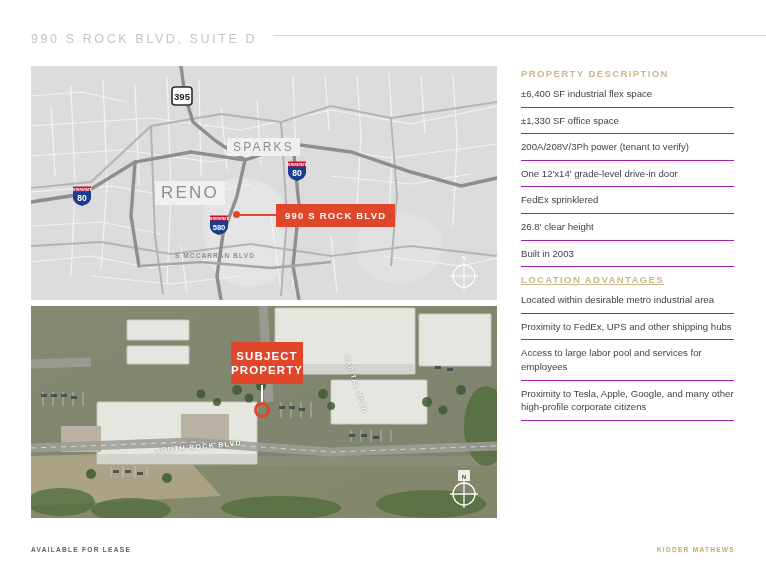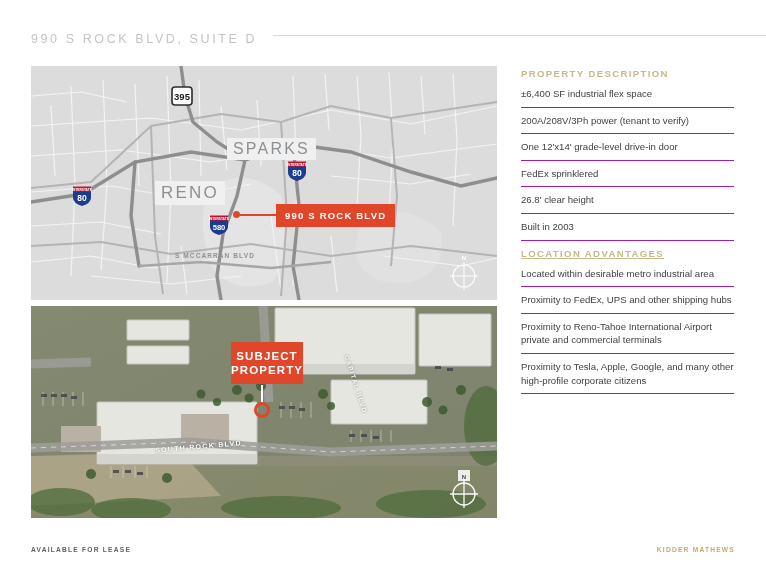--- a/index.html
+++ b/index.html
@@ -42,21 +42,21 @@
   .map-svg { position:absolute; left:0; top:0; width:100%; height:100%; }
   .city-label {
     position:absolute;
     background:#f0f0f0;
     color:#8d9093;
     font-size:11.5px;
     letter-spacing:2.2px;
     padding:2px 6px;
     white-space:nowrap;
   }
-  .city-sparks { left:196px; top:72px; font-size:16px; }
+  .city-sparks { left:196px; top:72px; font-size:12px; }
   .city-reno   { left:124px; top:115px; font-size:17px; }
   .mccarran-label {
     position:absolute; left:144px; top:186px;
     color:#8e9194; font-size:6.5px; letter-spacing:1.1px;
     font-weight:700; white-space:nowrap;
   }
 
   
   .shield {
     position:absolute; width:22px; height:22px;
@@ -371,30 +371,31 @@
     <text x="17" y="8.5" text-anchor="middle" font-family="Liberation Sans, sans-serif" font-size="6" font-weight="700" fill="#4a4a4a">N</text>
     <circle cx="17" cy="24" r="11" fill="none" stroke="#ffffff" stroke-width="1.3" opacity="0.95"></circle>
     <path d="M17,10 L17,38 M3,24 L31,24" stroke="#ffffff" stroke-width="1.3" opacity="0.95"></path>
   </svg>
 </div>
 
 <div class="info-col">
   <div class="section-heading">PROPERTY DESCRIPTION</div>
   <div>
     <div class="info-item">±6,400 SF industrial flex space</div>
+    <div class="info-item">±1,330 SF office space</div>
     <div class="info-item">200A/208V/3Ph power (tenant to verify)</div>
     <div class="info-item">One 12'x14' grade-level drive-in door</div>
     <div class="info-item">FedEx sprinklered</div>
     <div class="info-item">26.8' clear height</div>
     <div class="info-item">Built in 2003</div>
   </div>
 
   <div class="section-heading second">LOCATION ADVANTAGES</div>
   <div>
     <div class="info-item">Located within desirable metro industrial area</div>
     <div class="info-item">Proximity to FedEx, UPS and other shipping hubs</div>
-    <div class="info-item">Proximity to Reno-Tahoe International Airport private and commercial terminals</div>
+    <div class="info-item">Access to large labor pool and services for employees</div>
     <div class="info-item">Proximity to Tesla, Apple, Google, and many other high-profile corporate citizens</div>
   </div>
 </div>
 
 <div class="footer-left">AVAILABLE FOR LEASE</div>
 <div class="footer-right">KIDDER MATHEWS</div>
 
 </body></html>

